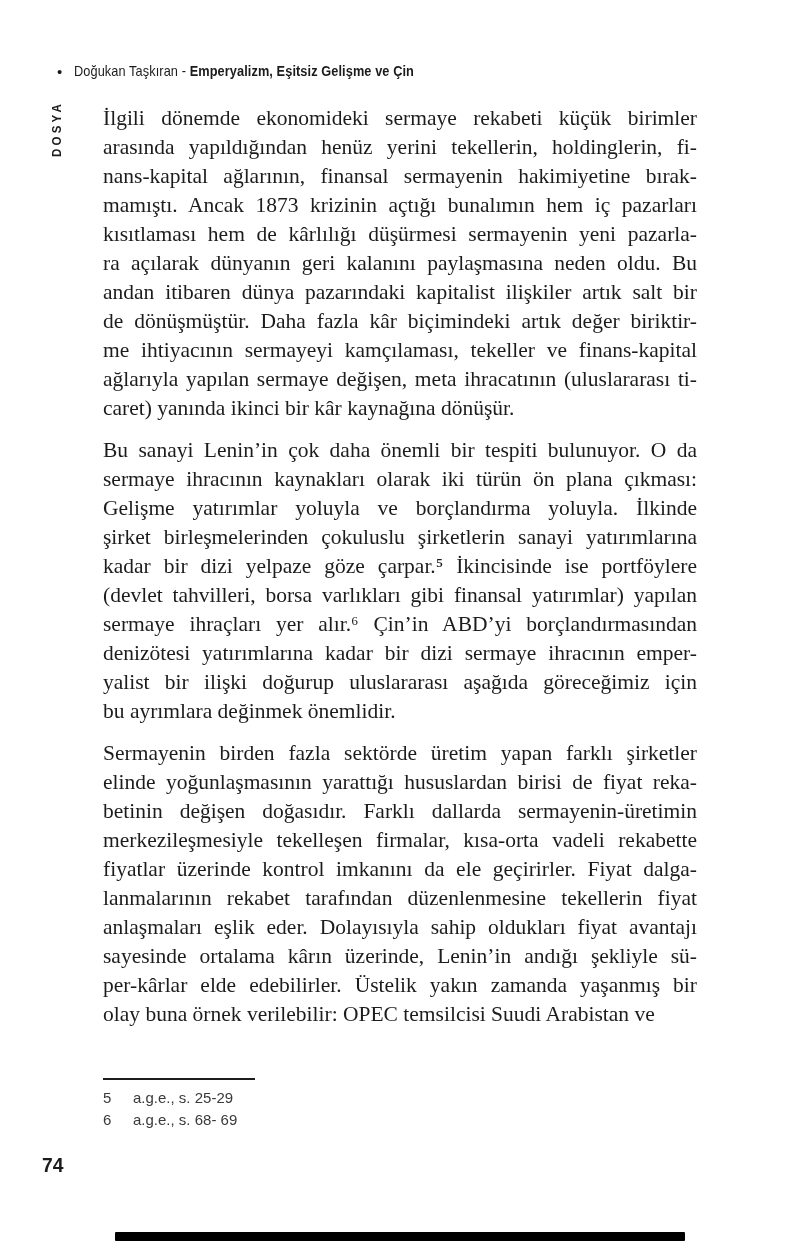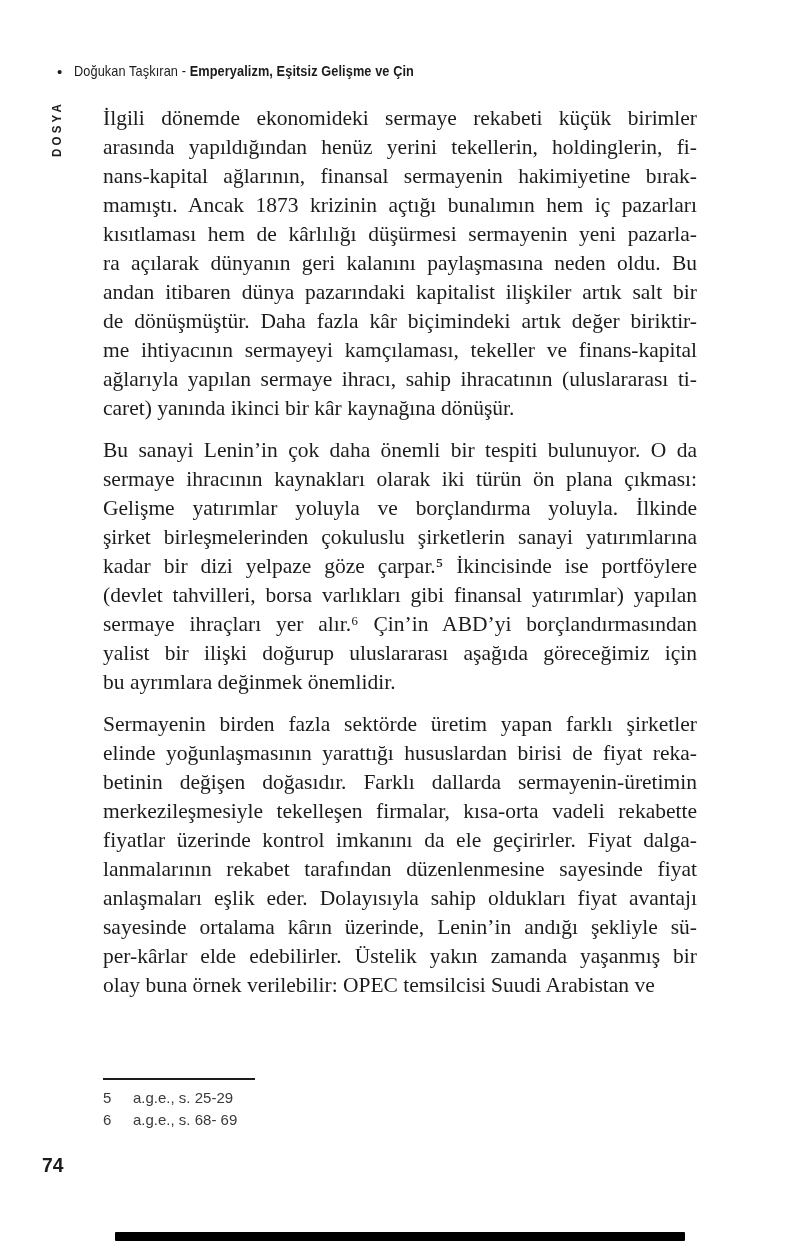--- a/index.html
+++ b/index.html
@@ -146,41 +146,42 @@
       <div class="para">
         <div class="line">İlgili dönemde ekonomideki sermaye rekabeti küçük birimler</div>
         <div class="line">arasında yapıldığından henüz yerini tekellerin, holdinglerin, fi-</div>
         <div class="line">nans-kapital ağlarının, finansal sermayenin hakimiyetine bırak-</div>
         <div class="line">mamıştı. Ancak 1873 krizinin açtığı bunalımın hem iç pazarları</div>
         <div class="line">kısıtlaması hem de kârlılığı düşürmesi sermayenin yeni pazarla-</div>
         <div class="line">ra açılarak dünyanın geri kalanını paylaşmasına neden oldu. Bu</div>
         <div class="line">andan itibaren dünya pazarındaki kapitalist ilişkiler artık salt bir</div>
         <div class="line">de dönüşmüştür. Daha fazla kâr biçimindeki artık değer biriktir-</div>
         <div class="line">me ihtiyacının sermayeyi kamçılaması, tekeller ve finans-kapital</div>
-        <div class="line">ağlarıyla yapılan sermaye ihracı, sahip ihracatının (uluslararası ti-</div>
+        <div class="line">ağlarıyla yapılan sermaye değişen, meta ihracatının (uluslararası ti-</div>
         <div class="line last">caret) yanında ikinci bir kâr kaynağına dönüşür.</div>
       </div>
       <div class="para">
         <div class="line">Bu sanayi Lenin’in çok daha önemli bir tespiti bulunuyor. O da</div>
         <div class="line">sermaye ihracının kaynakları olarak iki türün ön plana çıkması:</div>
         <div class="line">Gelişme yatırımlar yoluyla ve borçlandırma yoluyla. İlkinde</div>
         <div class="line">şirket birleşmelerinden çokuluslu şirketlerin sanayi yatırımlarına</div>
         <div class="line">kadar bir dizi yelpaze göze çarpar.⁵ İkincisinde ise portföylere</div>
         <div class="line">(devlet tahvilleri, borsa varlıkları gibi finansal yatırımlar) yapılan</div>
         <div class="line">sermaye ihraçları yer alır.⁶ Çin’in ABD’yi borçlandırmasından</div>
+        <div class="line">denizötesi yatırımlarına kadar bir dizi sermaye ihracının emper-</div>
         <div class="line">yalist bir ilişki doğurup uluslararası aşağıda göreceğimiz için</div>
         <div class="line last">bu ayrımlara değinmek önemlidir.</div>
       </div>
       <div class="para">
         <div class="line">Sermayenin birden fazla sektörde üretim yapan farklı şirketler</div>
         <div class="line">elinde yoğunlaşmasının yarattığı hususlardan birisi de fiyat reka-</div>
         <div class="line">betinin değişen doğasıdır. Farklı dallarda sermayenin-üretimin</div>
         <div class="line">merkezileşmesiyle tekelleşen firmalar, kısa-orta vadeli rekabette</div>
         <div class="line">fiyatlar üzerinde kontrol imkanını da ele geçirirler. Fiyat dalga-</div>
-        <div class="line">lanmalarının rekabet tarafından düzenlenmesine sayesinde fiyat</div>
+        <div class="line">lanmalarının rekabet tarafından düzenlenmesine tekellerin fiyat</div>
         <div class="line">anlaşmaları eşlik eder. Dolayısıyla sahip oldukları fiyat avantajı</div>
         <div class="line">sayesinde ortalama kârın üzerinde, Lenin’in andığı şekliyle sü-</div>
         <div class="line">per-kârlar elde edebilirler. Üstelik yakın zamanda yaşanmış bir</div>
         <div class="line last">olay buna örnek verilebilir: OPEC temsilcisi Suudi Arabistan ve</div>
       </div>
     </div>
 
   <div class="footnotes">
     <div class="footnote-rule"></div>
     <div id="footnote-list">

